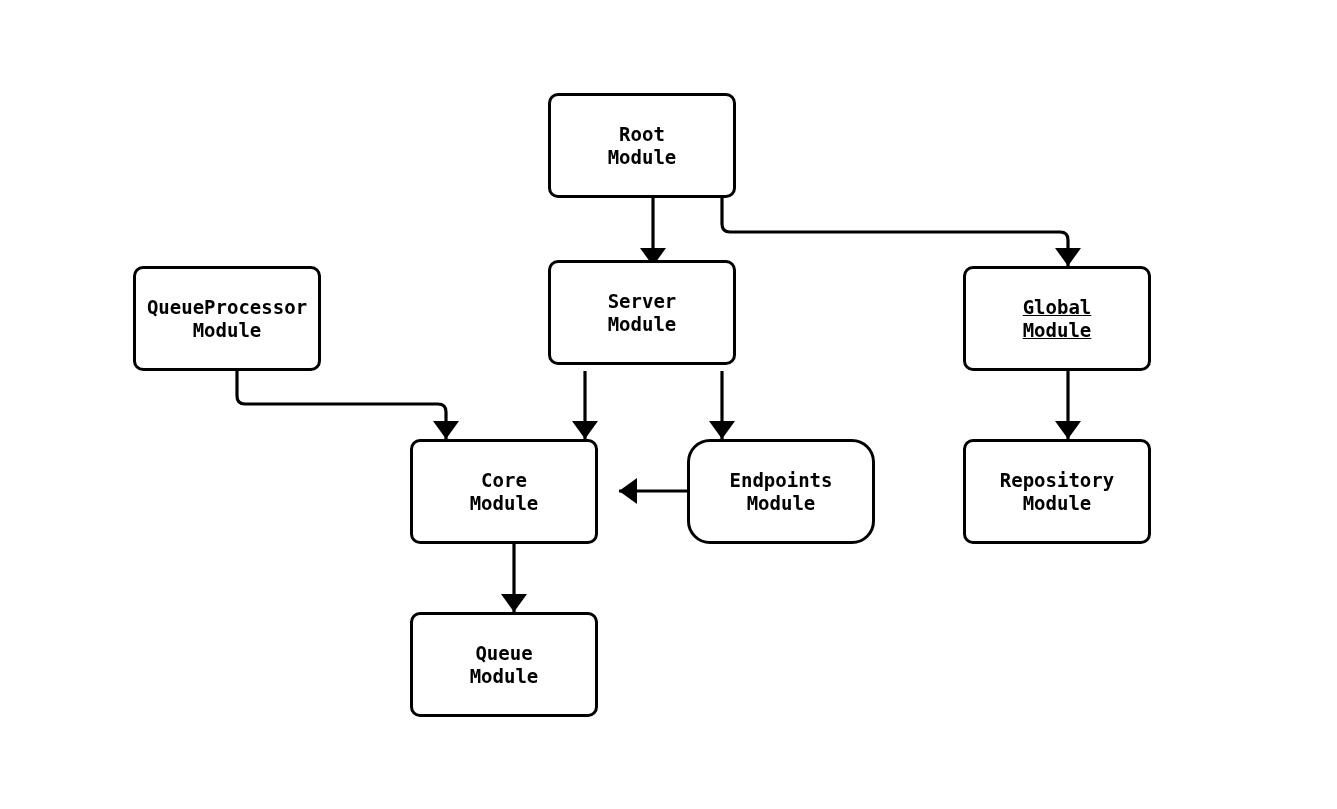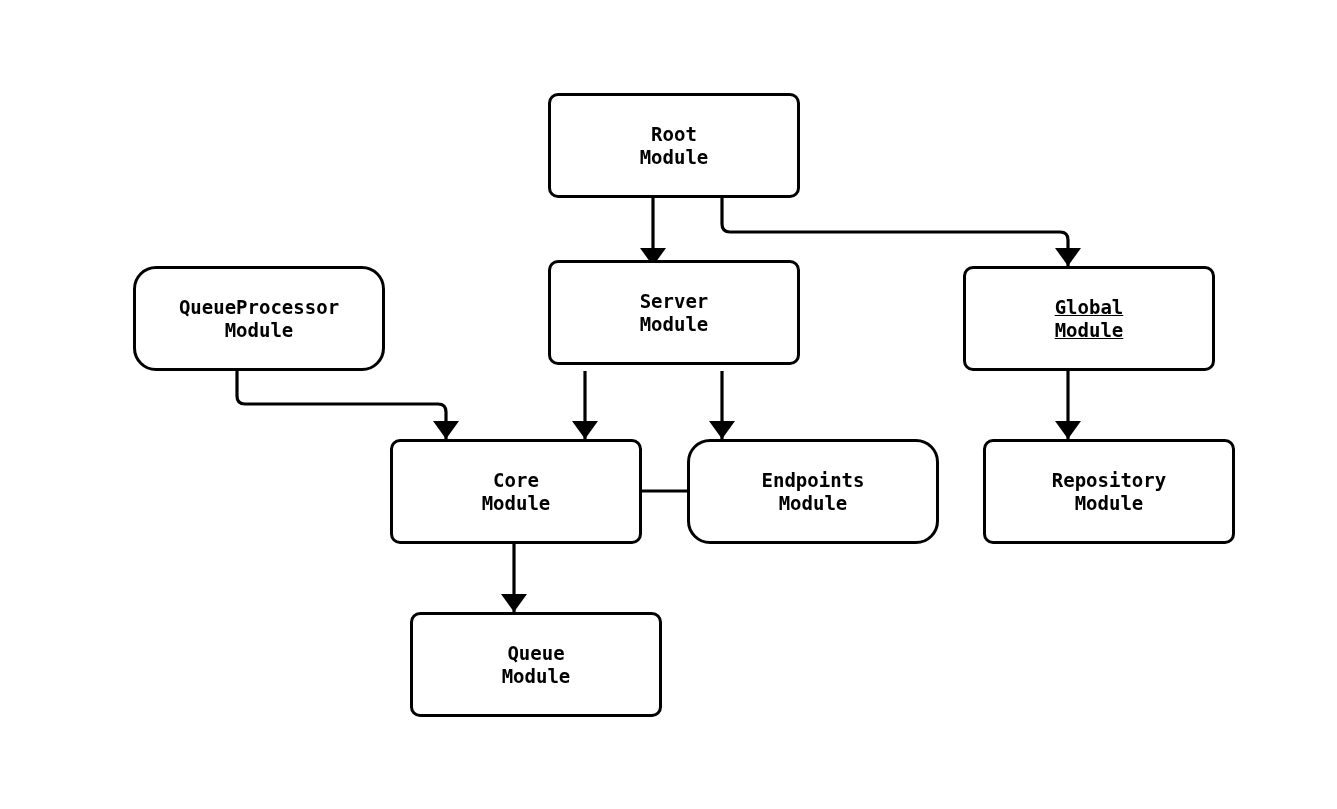--- a/index.html
+++ b/index.html
@@ -22,43 +22,43 @@
     width: 1337px;
     height: 809px;
   }
   .edges-layer path.edge {
     fill: none;
     stroke: #000000;
     stroke-width: 3.2;
   }
   .node {
     position: absolute;
-    width: 252px;
+    width: 188px;
     height: 105px;
     box-sizing: border-box;
     background: #ffffff;
     border: 3.2px solid #000000;
     border-radius: 10px;
     display: flex;
     align-items: center;
     justify-content: center;
     text-align: center;
     font-weight: bold;
     font-size: 19px;
     line-height: 23px;
     color: #000000;
     white-space: pre-line;
   }
   .node-root           { left: 548px; top: 93px;  }
-  .node-queueprocessor { left: 133px; top: 266px; border-radius: 23px; }
+  .node-queueprocessor { left: 133px; top: 266px; }
   .node-server         { left: 548px; top: 260px; }
   .node-global         { left: 963px; top: 266px; text-decoration: underline; }
-  .node-core           { left: 390px; top: 439px; }
+  .node-core           { left: 410px; top: 439px; }
   .node-endpoints      { left: 687px; top: 439px; border-radius: 23px; }
-  .node-repository     { left: 963px; top: 439px; margin-left: 20px; }
+  .node-repository     { left: 963px; top: 439px; }
   .node-queue          { left: 410px; top: 612px; text-align: center; }
 </style>
 </head>
 <body>
 
 <div class="canvas">
 
   <svg class="edges-layer" width="1337" height="809" viewBox="0 0 1337 809" xmlns="http://www.w3.org/2000/svg">
     <defs>
       <marker id="arrowhead" markerUnits="userSpaceOnUse" markerWidth="22" markerHeight="30" refX="18" refY="13" orient="auto">

